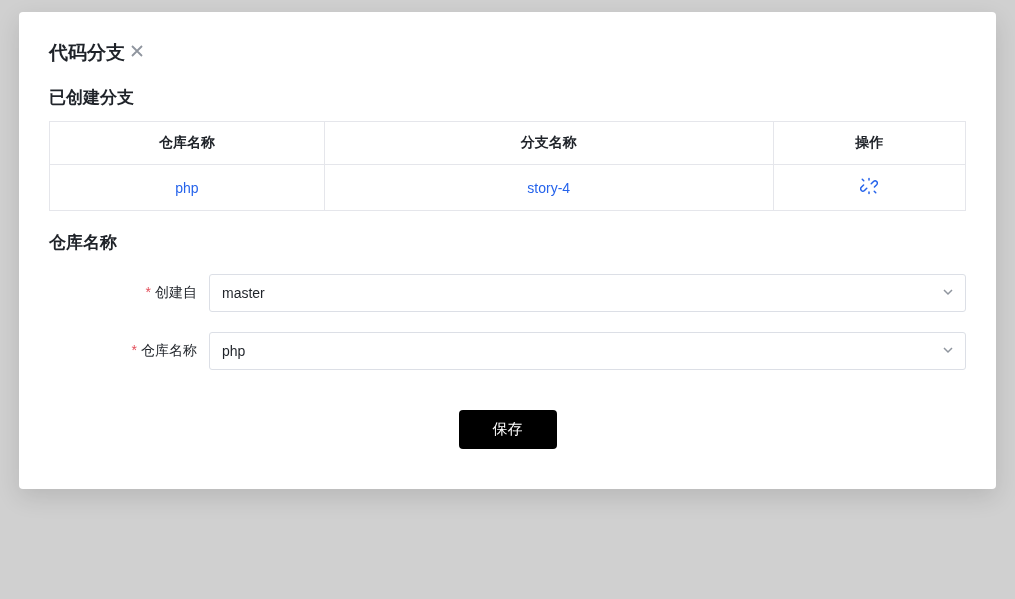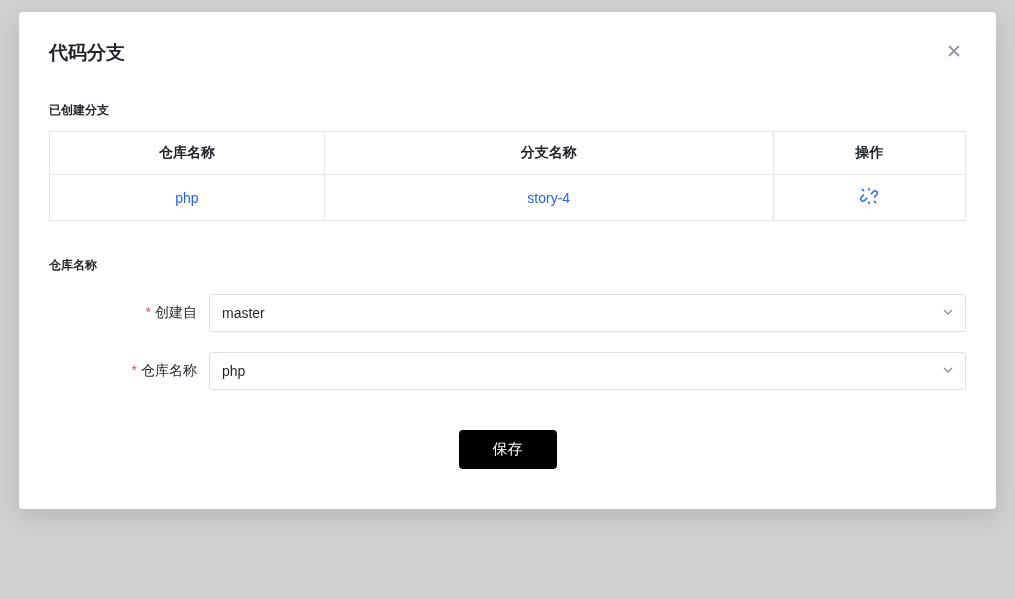--- a/index.html
+++ b/index.html
@@ -21,40 +21,40 @@
       left: 19px;
       top: 12px;
       width: 977px;
       background: #fff;
       border-radius: 4px;
       box-shadow: 0 8px 24px rgba(0,0,0,0.12);
       padding: 28px 30px 40px 30px;
     }
     .modal-header {
       display: flex;
-      justify-content: space-between;
+      justify-content: flex-start;
       align-items: flex-start;
     }
     .modal-title {
       font-size: 19px;
       font-weight: 700;
       color: #1f2329;
     }
     .close-btn {
       cursor: pointer;
       color: #8f959e;
       font-size: 20px;
       line-height: 1;
       padding: 2px 4px;
     }
     .section-title {
-      font-size: 12px;
+      font-size: 17px;
       font-weight: 700;
       color: #1f2329;
-      margin-top: 36px;
+      margin-top: 20px;
       margin-bottom: 12px;
     }
     table.branch-table {
       width: 100%;
       border-collapse: collapse;
       border: 1px solid #e5e6eb;
       font-size: 14px;
     }
     table.branch-table th {
       background: #fff;

